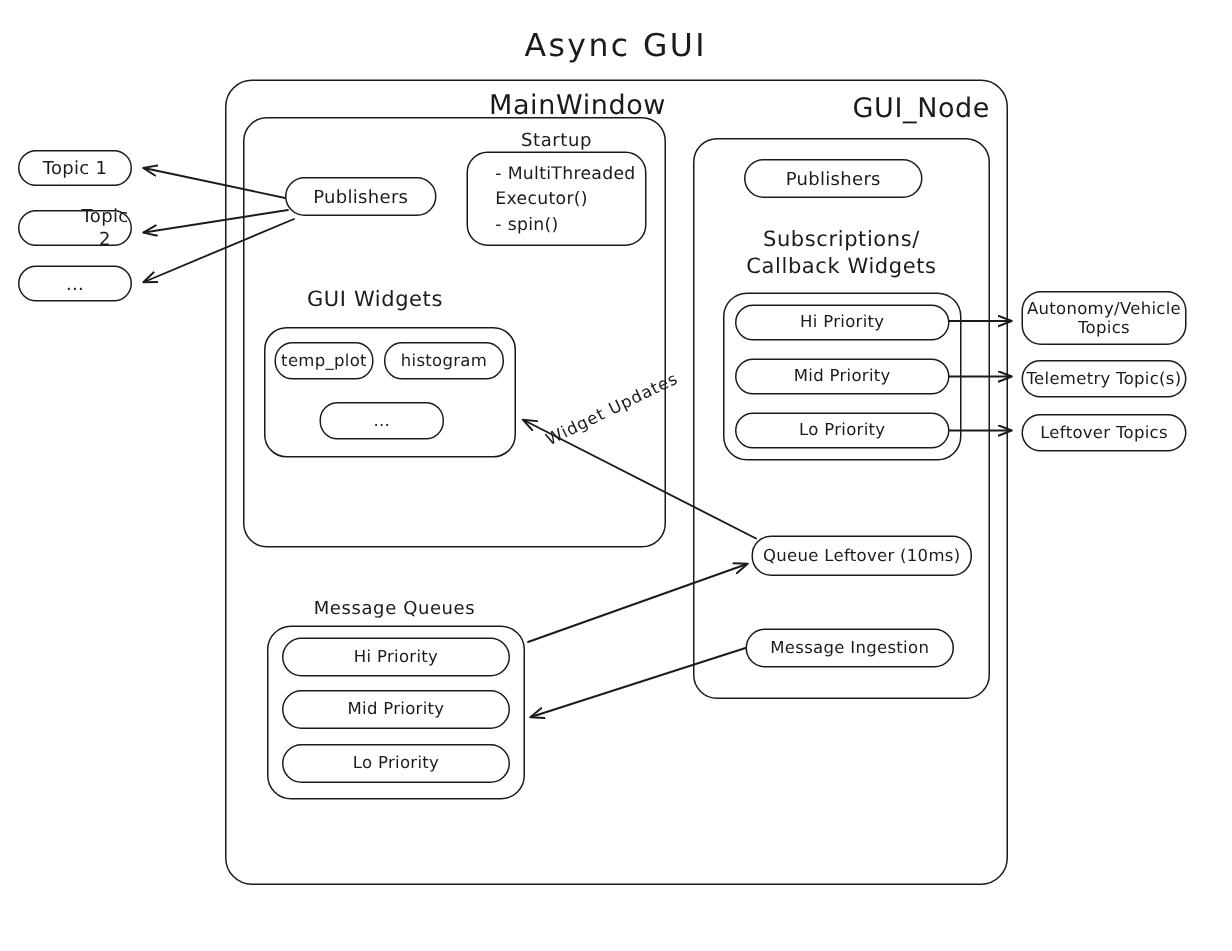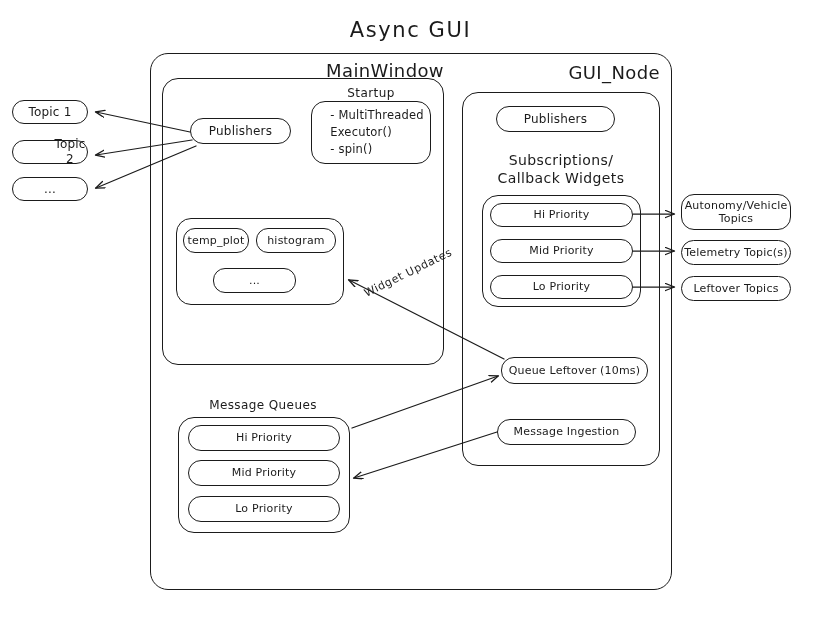--- a/index.html
+++ b/index.html
@@ -87,20 +87,21 @@
     <span>Publishers</span>
   </div>
 
   <div class="label t12" style="left:311px;top:86px;width:120px;">Startup</div>
   <div class="box" style="left:311px;top:101px;width:120px;height:63px;border-radius:14px;">
     <span class="startup-list">-  MultiThreaded
     Executor()
 -  spin()</span>
   </div>
 
+  <div class="label t14" style="left:175px;top:192px;width:150px;">GUI Widgets</div>
   <div class="box container" style="left:176px;top:218px;width:168px;height:87px;border-radius:15px;"></div>
   <div class="box t11" style="left:183px;top:228px;width:66px;height:25px;border-radius:12px;">
     <span>temp_plot</span>
   </div>
   <div class="box t11" style="left:256px;top:228px;width:80px;height:25px;border-radius:12px;">
     <span>histogram</span>
   </div>
   <div class="box t11" style="left:213px;top:268px;width:83px;height:25px;border-radius:12px;">
     <span>...</span>
   </div>

